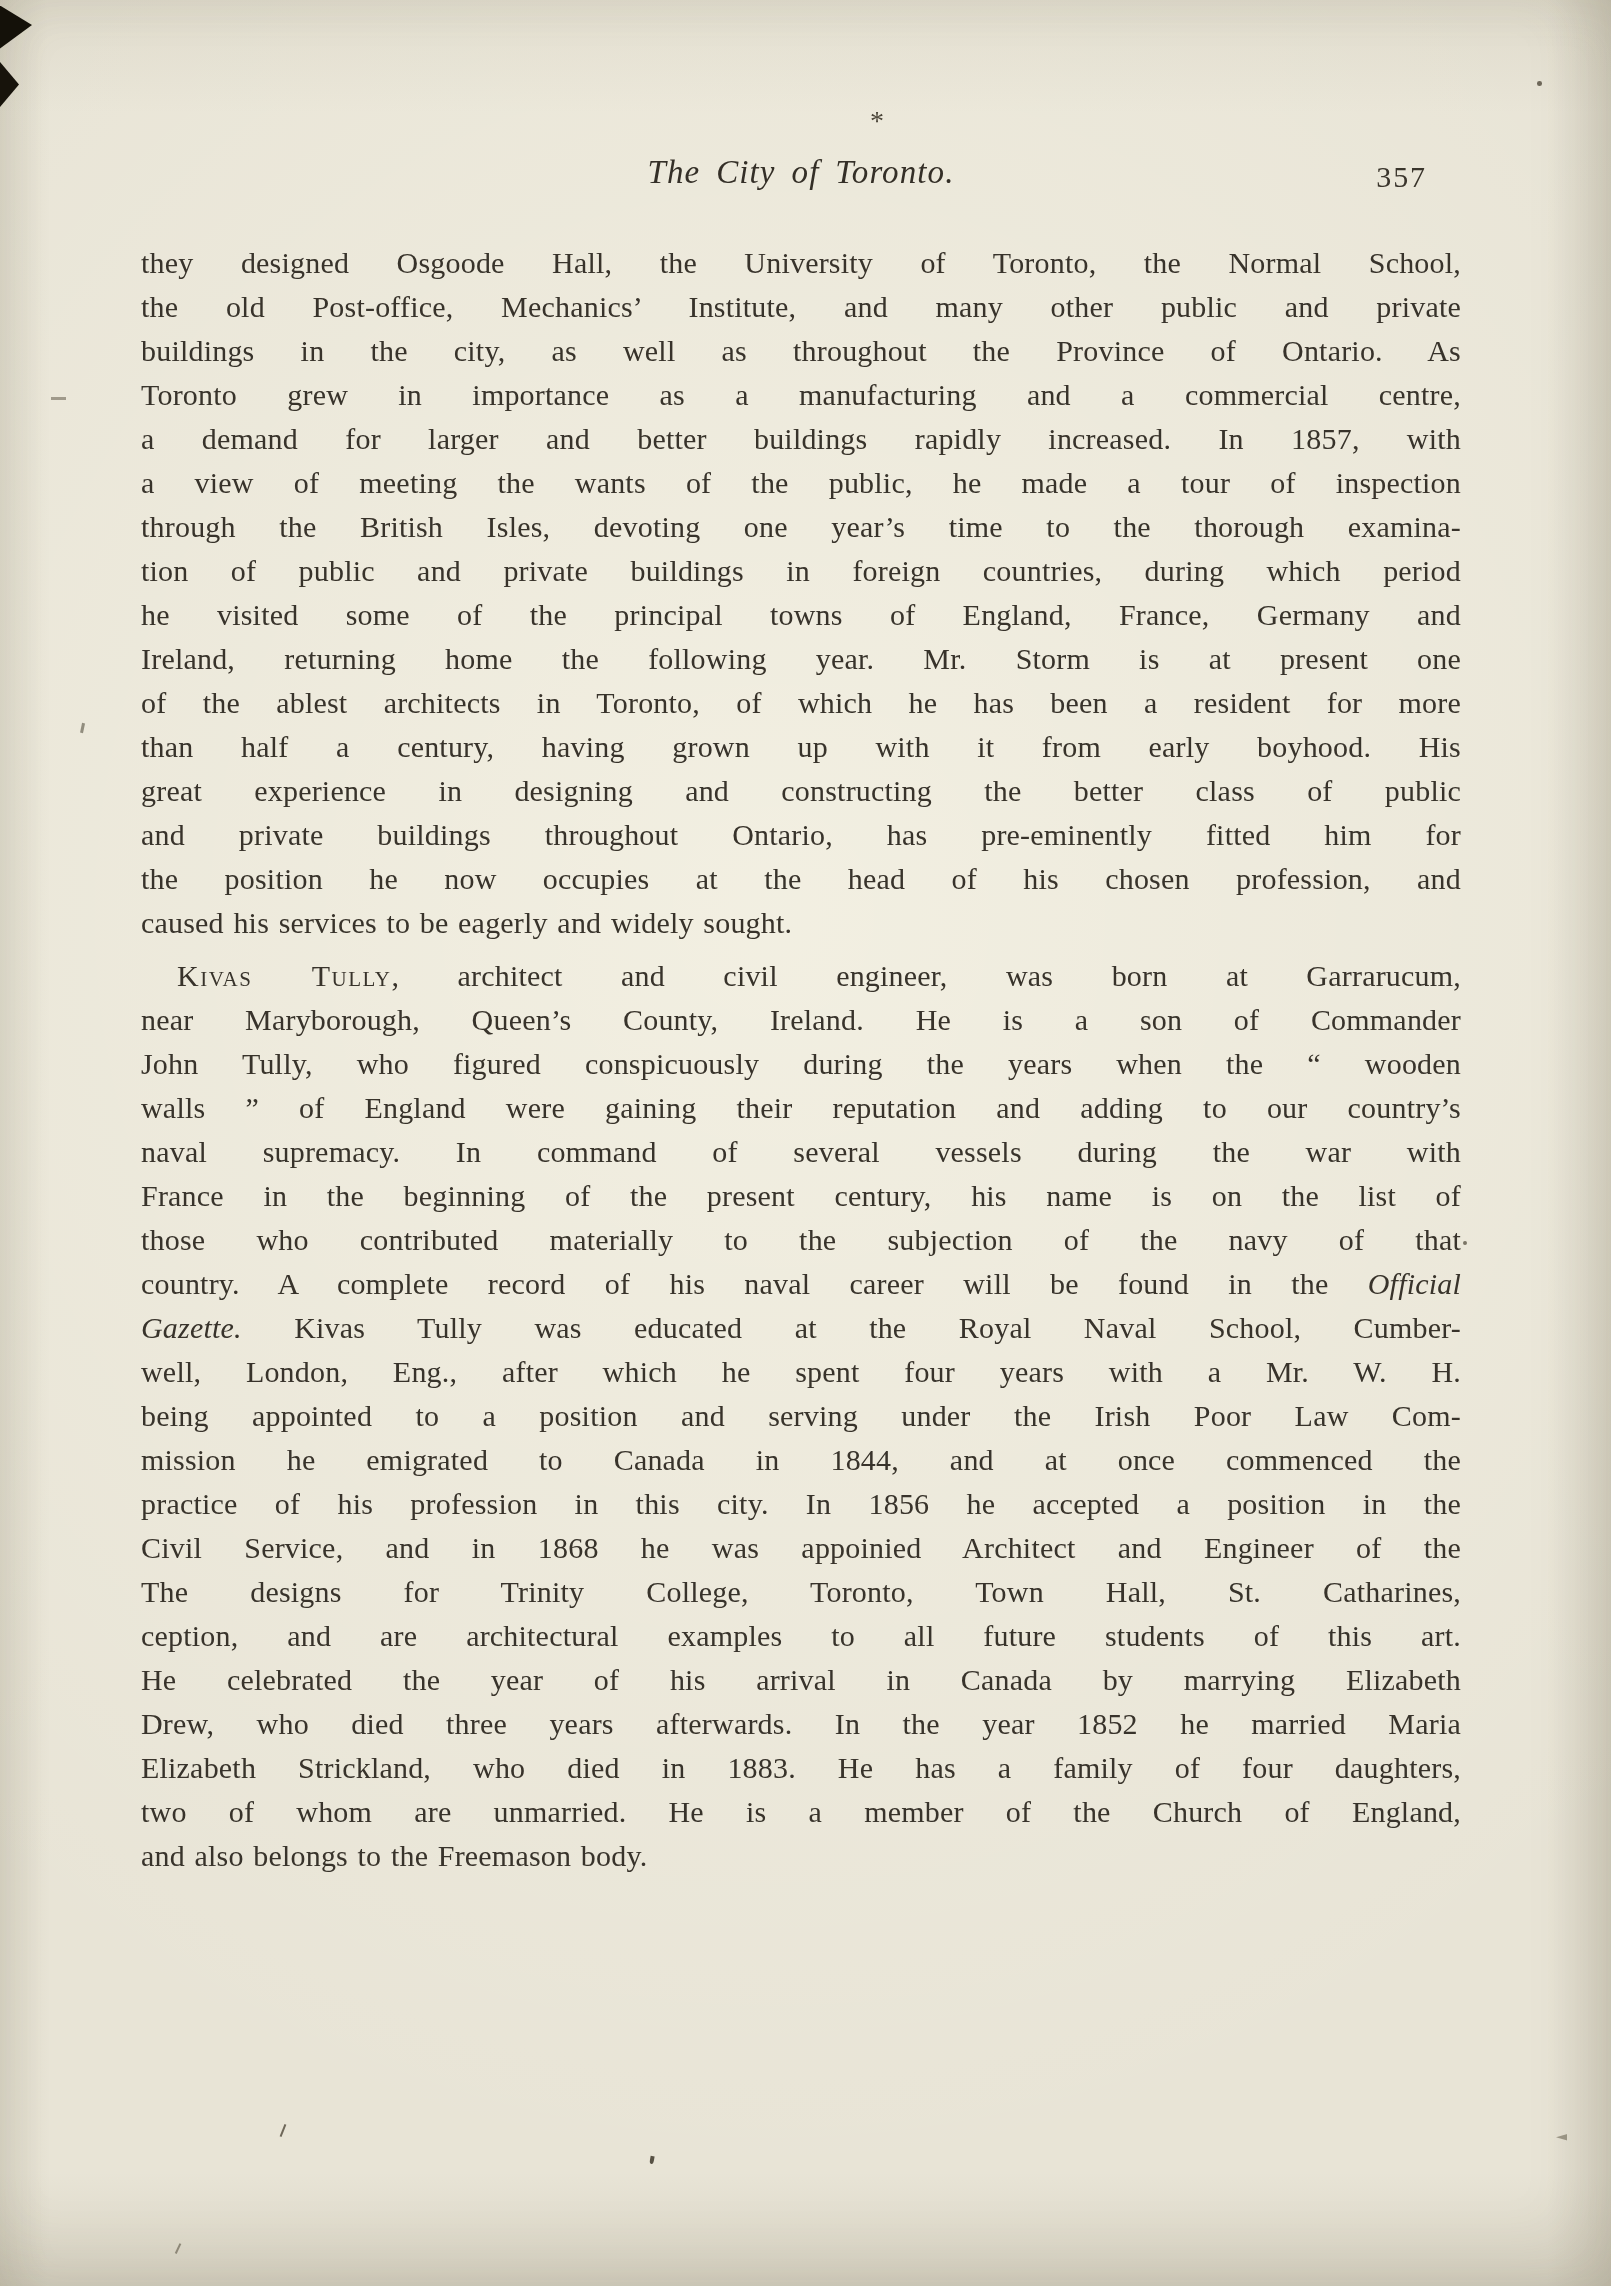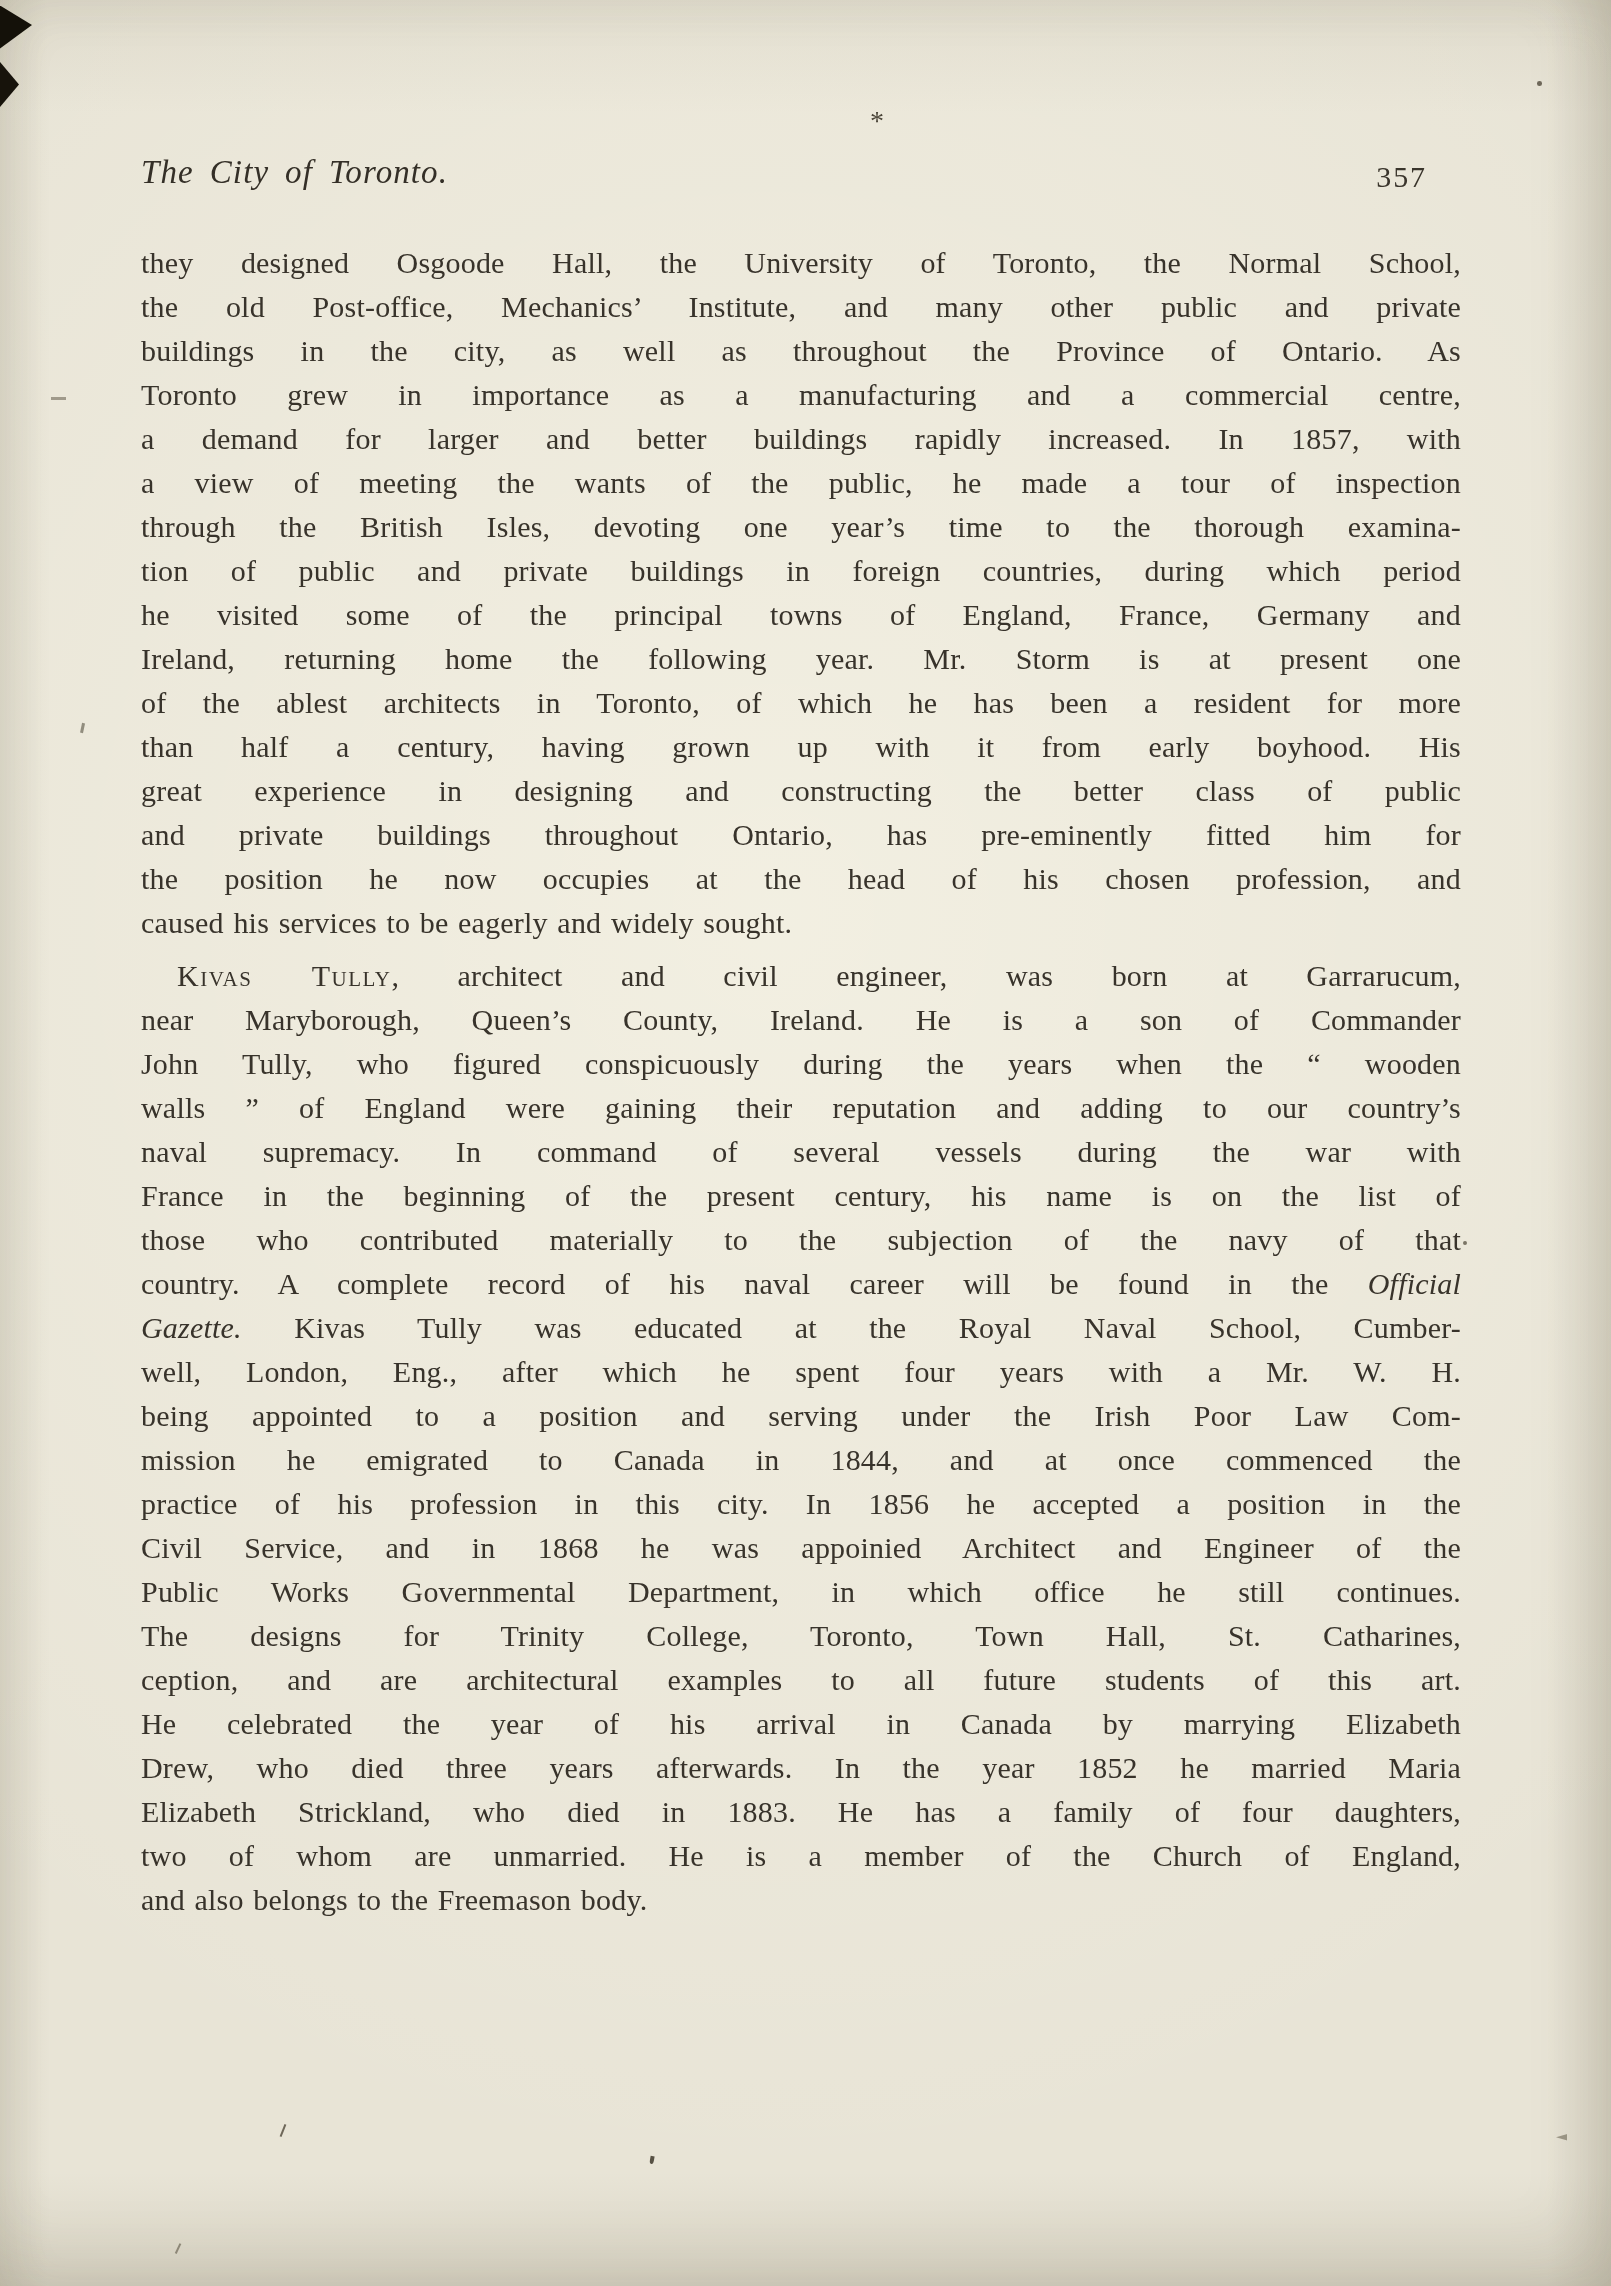--- a/index.html
+++ b/index.html
@@ -18,21 +18,21 @@
       radial-gradient(ellipse 120% 90% at 48% 40%, rgba(255,253,240,0.45), rgba(255,253,240,0) 62%),
       linear-gradient(90deg, rgba(110,100,75,0.10) 0, rgba(110,100,75,0) 3%, rgba(110,100,75,0) 96%, rgba(110,100,75,0.14) 100%),
       linear-gradient(0deg, rgba(110,100,75,0.12) 0, rgba(110,100,75,0) 5%, rgba(110,100,75,0) 95%, rgba(110,100,75,0.08) 100%);
     box-shadow: inset -21px -26px 66px rgba(90,80,55,0.12), inset 13px 9.4px 47px rgba(120,110,85,0.07);
   }
   .content { position: absolute; left: 141px; top: 141px; width: 1320px; }
 
   .header { position: relative; height: 66px; }
   .title {
     position: absolute; left: 0; right: 0; top: 13px;
-    text-align: left;
+    text-align: center;
     font-style: italic;
     font-size: 33px;
     letter-spacing: 1.1px;
     word-spacing: 6.6px;
     color: #342f27;
   }
   .pagenum {
     position: absolute; right: 34px; top: 19px;
     font-size: 30px; letter-spacing: 1.9px; color: #3a352c;
   }
@@ -112,21 +112,20 @@
           <div class="line"><span>naval supremacy.  In command of several vessels during the war with</span></div>
           <div class="line"><span>France in the beginning of the present century, his name is on the list of</span></div>
           <div class="line"><span>those who contributed materially to the subjection of the navy of that</span></div>
           <div class="line"><span>country.  A complete record of his naval career will be found in the </span><span class="italic">Official</span></div>
           <div class="line"><span class="italic">Gazette.</span><span>  Kivas Tully was educated at the Royal Naval School, Cumber-</span></div>
           <div class="line"><span>well, London, Eng., after which he spent four years with a Mr. W. H.</span></div>
           <div class="line"><span>being appointed to a position and serving under the Irish Poor Law Com-</span></div>
           <div class="line"><span>mission he emigrated to Canada in 1844, and at once commenced the</span></div>
           <div class="line"><span>practice of his profession in this city.  In 1856 he accepted a position in the</span></div>
           <div class="line"><span>Civil Service, and in 1868 he was appoinied Architect and Engineer of the</span></div>
-          <div class="line"><span>Public Works Governmental Department, in which office he still continues.</span></div>
           <div class="line"><span>The designs for Trinity College, Toronto, Town Hall, St. Catharines,</span></div>
           <div class="line"><span>ception, and are architectural examples to all future students of this art.</span></div>
           <div class="line"><span>He celebrated the year of his arrival in Canada by marrying Elizabeth</span></div>
           <div class="line"><span>Drew, who died three years afterwards.  In the year 1852 he married Maria</span></div>
           <div class="line"><span>Elizabeth Strickland, who died in 1883.  He has a family of four daughters,</span></div>
           <div class="line"><span>two of whom are unmarried.  He is a member of the Church of England,</span></div>
           <div class="line"><span>and also belongs to the Freemason body.</span></div>
         </div>
       </div>
   </div>

